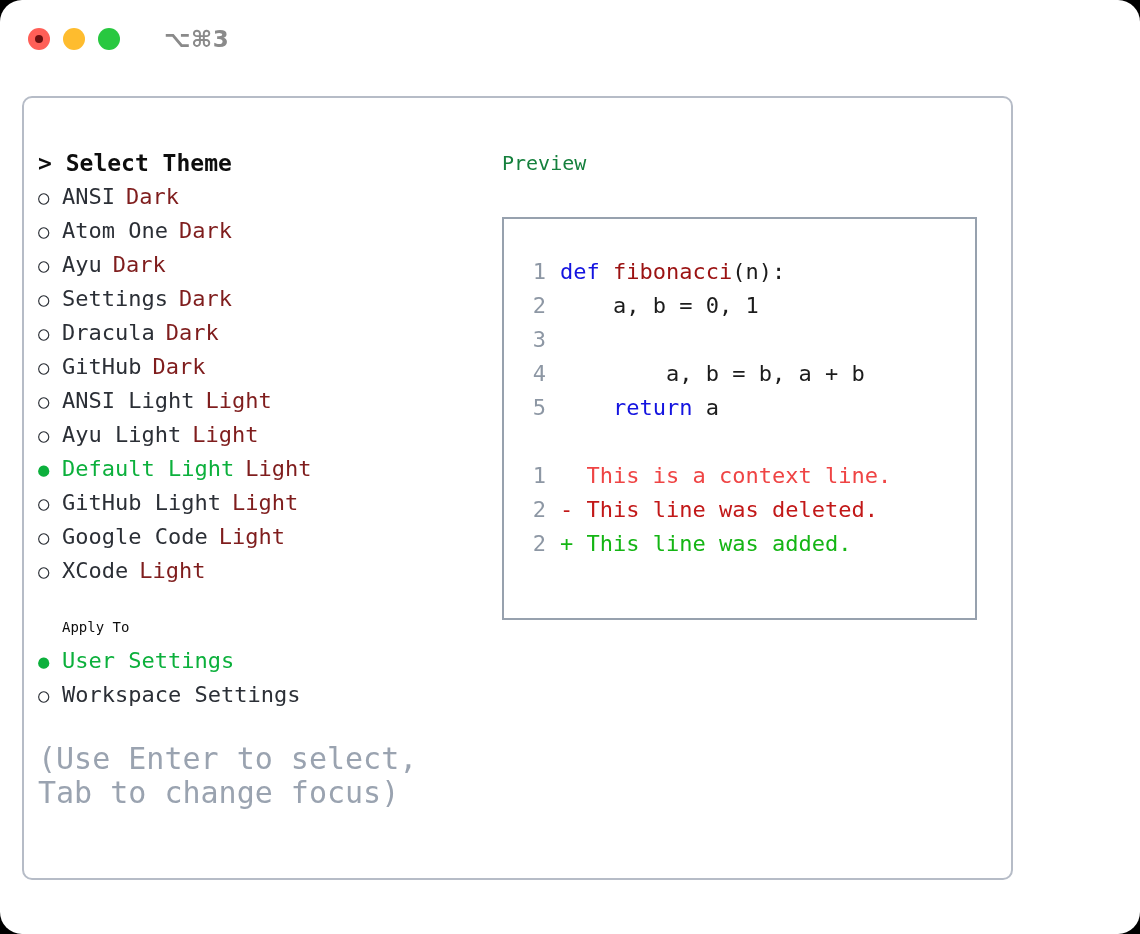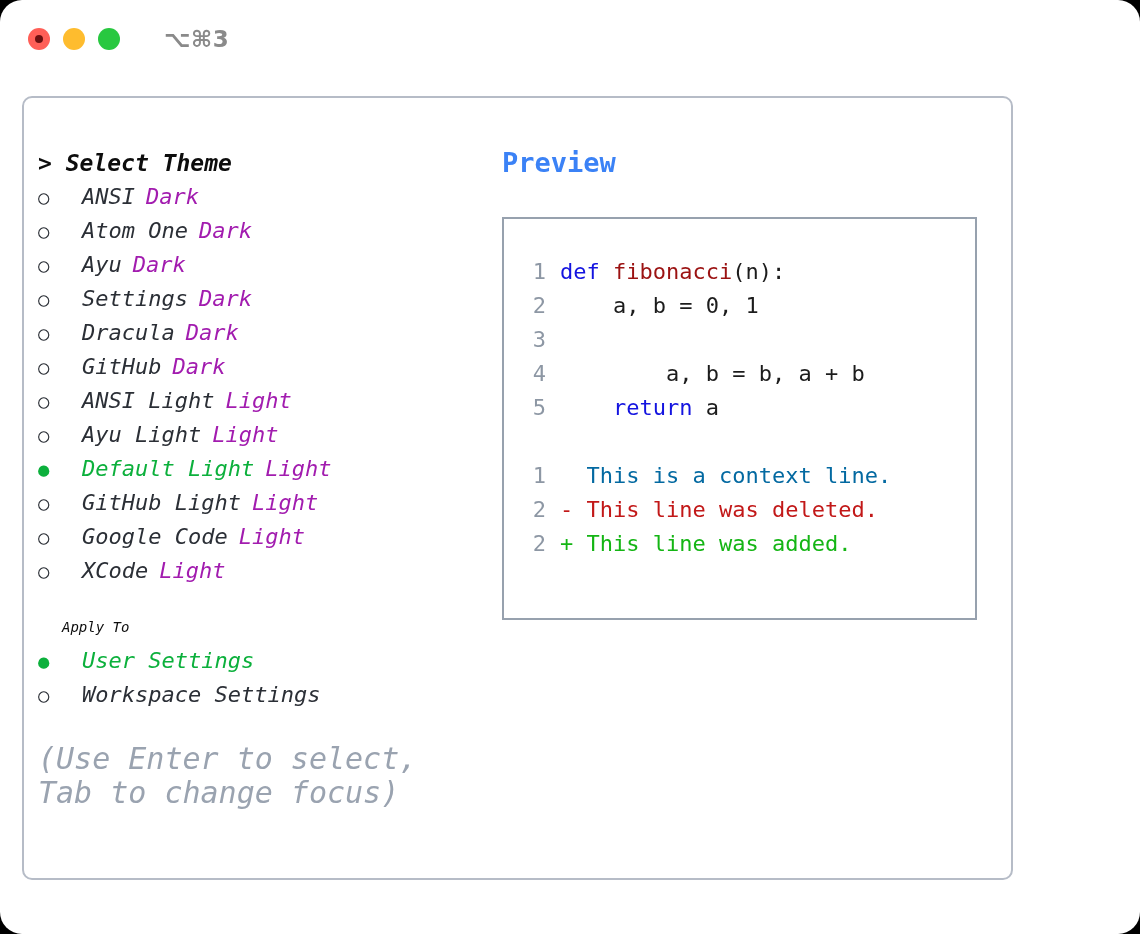--- a/index.html
+++ b/index.html
@@ -86,21 +86,20 @@
     width: 100%;
     height: 100%;
   }
 
   
   .left-col {
     position: absolute;
     left: 14px;
     top: 48px;
     width: 450px;
-    font-style: italic;
   }
 
   .list-header {
     font-size: 23px;
     font-weight: bold;
     color: #0d0d0d;
     line-height: 34px;
     white-space: pre;
   }
 
@@ -113,24 +112,24 @@
     white-space: pre;
   }
   .bullet {
     display: inline-block;
     width: 24px;
     flex: 0 0 24px;
     color: #2b2f36;
     font-size: 19px;
   }
   .opt-row.selected .bullet { color: #0cb03c; }
-  .opt-label { color: #2b2f36; margin-left: 20px; }
+  .opt-label { color: #2b2f36; }
   .opt-row.selected .opt-label { color: #0cb03c; }
   .opt-tag {
-    color: #a21caf;
+    color: #7f1d1d;
     margin-left: 11px;
   }
 
   .section-heading {
     font-size: 14px;
     color: #0d0d0d;
     line-height: 34px;
     padding-left: 24px;
     white-space: pre;
   }
@@ -147,23 +146,23 @@
   }
 
   
   .right-col {
     position: absolute;
     left: 478px;
     top: 48px;
     width: 500px;
   }
   .preview-title {
-    font-size: 27px;
-    font-weight: bold;
-    color: #3b82f6;
+    font-size: 20px;
+    font-weight: normal;
+    color: #15803d;
     line-height: 34px;
   }
   .preview-box {
     margin-top: 37px;
     width: 475px;
     height: 403px;
     border: 2px solid #97a1ae;
     box-sizing: border-box;
     background: #ffffff;
     padding: 36px 0 0 14px;
@@ -181,21 +180,21 @@
     text-align: right;
     color: #8d97a4;
     margin-right: 14px;
   }
   .code-text { color: #1c1c1c; }
   .tok-kw   { color: #1414e0; }
   .tok-fn   { color: #9b1212; }
   .tok-plain{ color: #1c1c1c; }
 
   .diff-gap { height: 34px; }
-  .diff-ctx { color: #0369a1; }
+  .diff-ctx { color: #ef4444; }
   .diff-del { color: #c21818; }
   .diff-add { color: #14b514; }
 </style>
 </head>
 <body>
 
 <div class="page">
 
   <div class="titlebar">
     <div class="lights">

